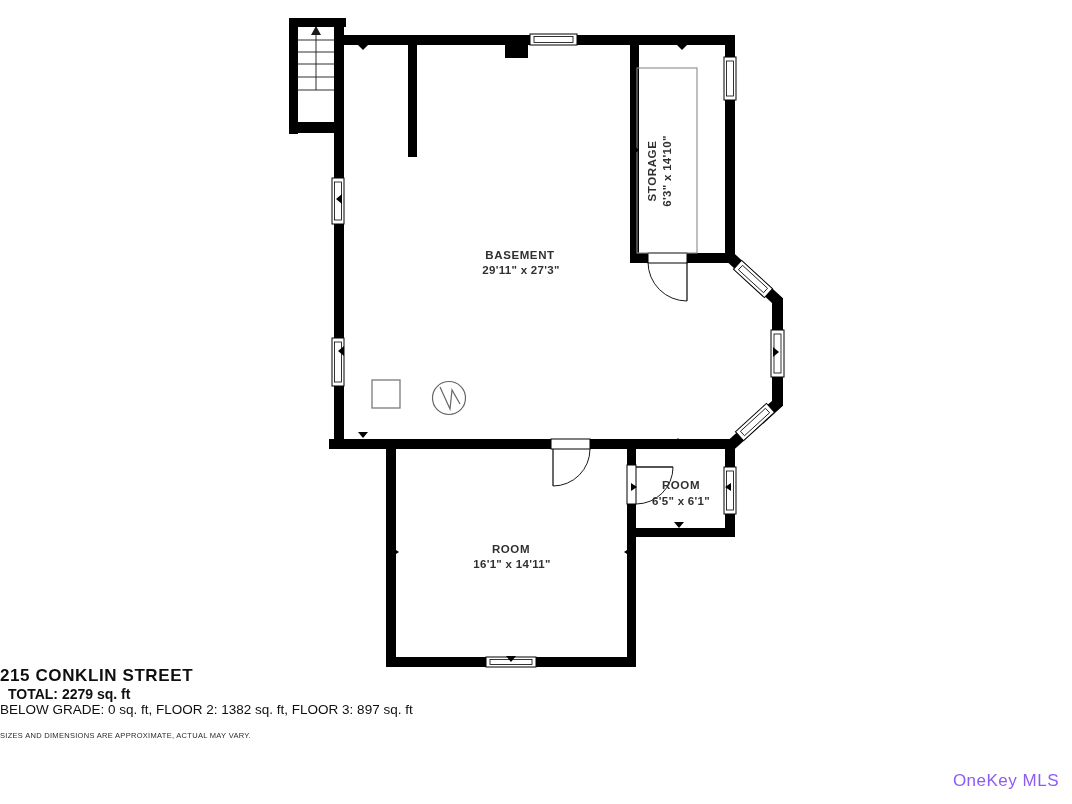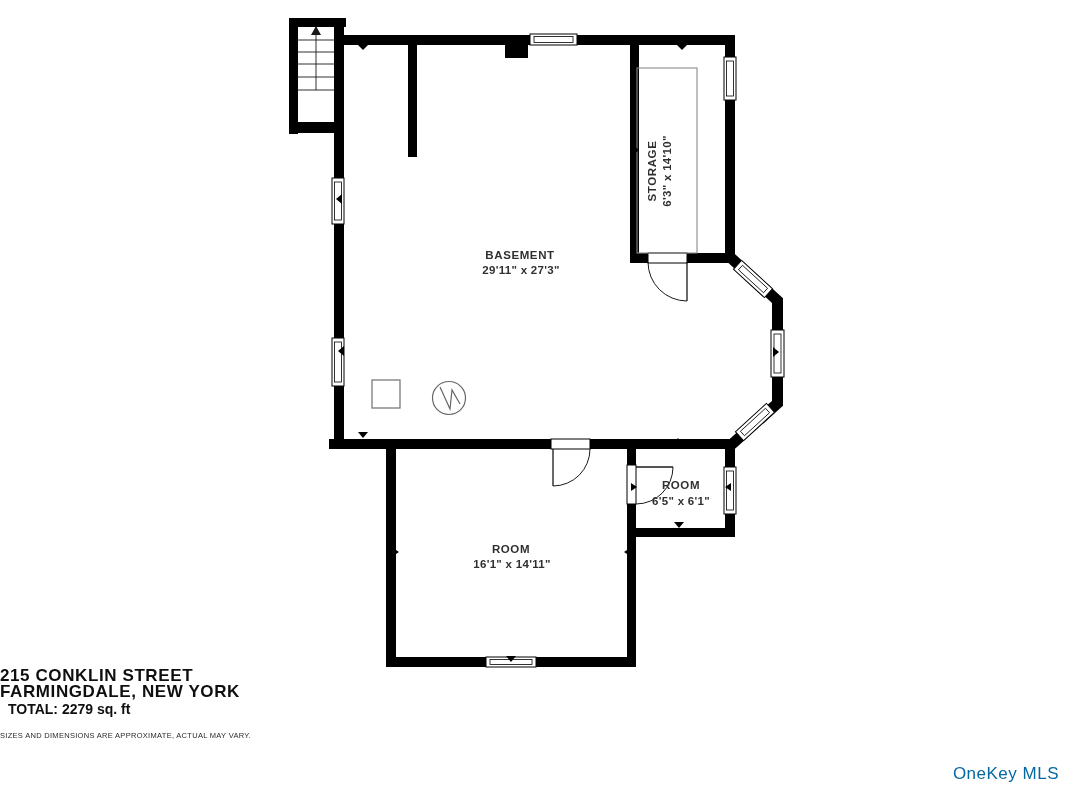--- a/index.html
+++ b/index.html
@@ -21,22 +21,22 @@
   }
   .footer{
     position:absolute;top:668px;left:0;width:1072px;
     text-align:left;color:#0f0f0f;
   }
   .addr{font-size:17px;font-weight:700;line-height:15.5px;letter-spacing:0.6px;margin:0;}
   .total{font-size:14px;font-weight:700;line-height:16px;margin:2px 0 0 8px;}
   .info{font-size:13.5px;font-weight:400;line-height:15.8px;margin:0;}
   .disclaimer{font-size:7.5px;font-weight:400;letter-spacing:0.3px;margin:14px 0 0 0;color:#2a2a2a;}
   .watermark{
-    position:absolute;right:13px;bottom:20px;
-    font-size:17px;color:#0369a1;letter-spacing:0.5px;
+    position:absolute;right:13px;bottom:13px;
+    font-size:17px;color:#8b5cf6;letter-spacing:0.5px;
   }
 </style>
 </head>
 <body>
 
 <div class="page">
 
   <svg class="plan-svg" width="1072" height="804" viewBox="0 0 1072 804">
 
     <g fill="#000000">
@@ -202,19 +202,19 @@
 
     <text class="room-label" x="681" y="489" text-anchor="middle">ROOM</text>
     <text class="room-dims" x="681" y="505" text-anchor="middle">6'5" x 6'1"</text>
 
     <text class="room-label" x="511" y="553" text-anchor="middle">ROOM</text>
     <text class="room-dims" x="512" y="568" text-anchor="middle">16'1" x 14'11"</text>
   </svg>
 
   <div class="footer">
     <p class="addr">215 CONKLIN STREET</p>
-    <p class="addr">FARMINGDALE, NEW YORK</p>
     <p class="total">TOTAL: 2279 sq. ft</p>
+    <p class="info">BELOW GRADE: 0 sq. ft, FLOOR 2: 1382 sq. ft, FLOOR 3: 897 sq. ft</p>
     <p class="disclaimer">SIZES AND DIMENSIONS ARE APPROXIMATE, ACTUAL MAY VARY.</p>
   </div>
 
   <div class="watermark">OneKey MLS</div>
 </div>
 
 </body></html>

